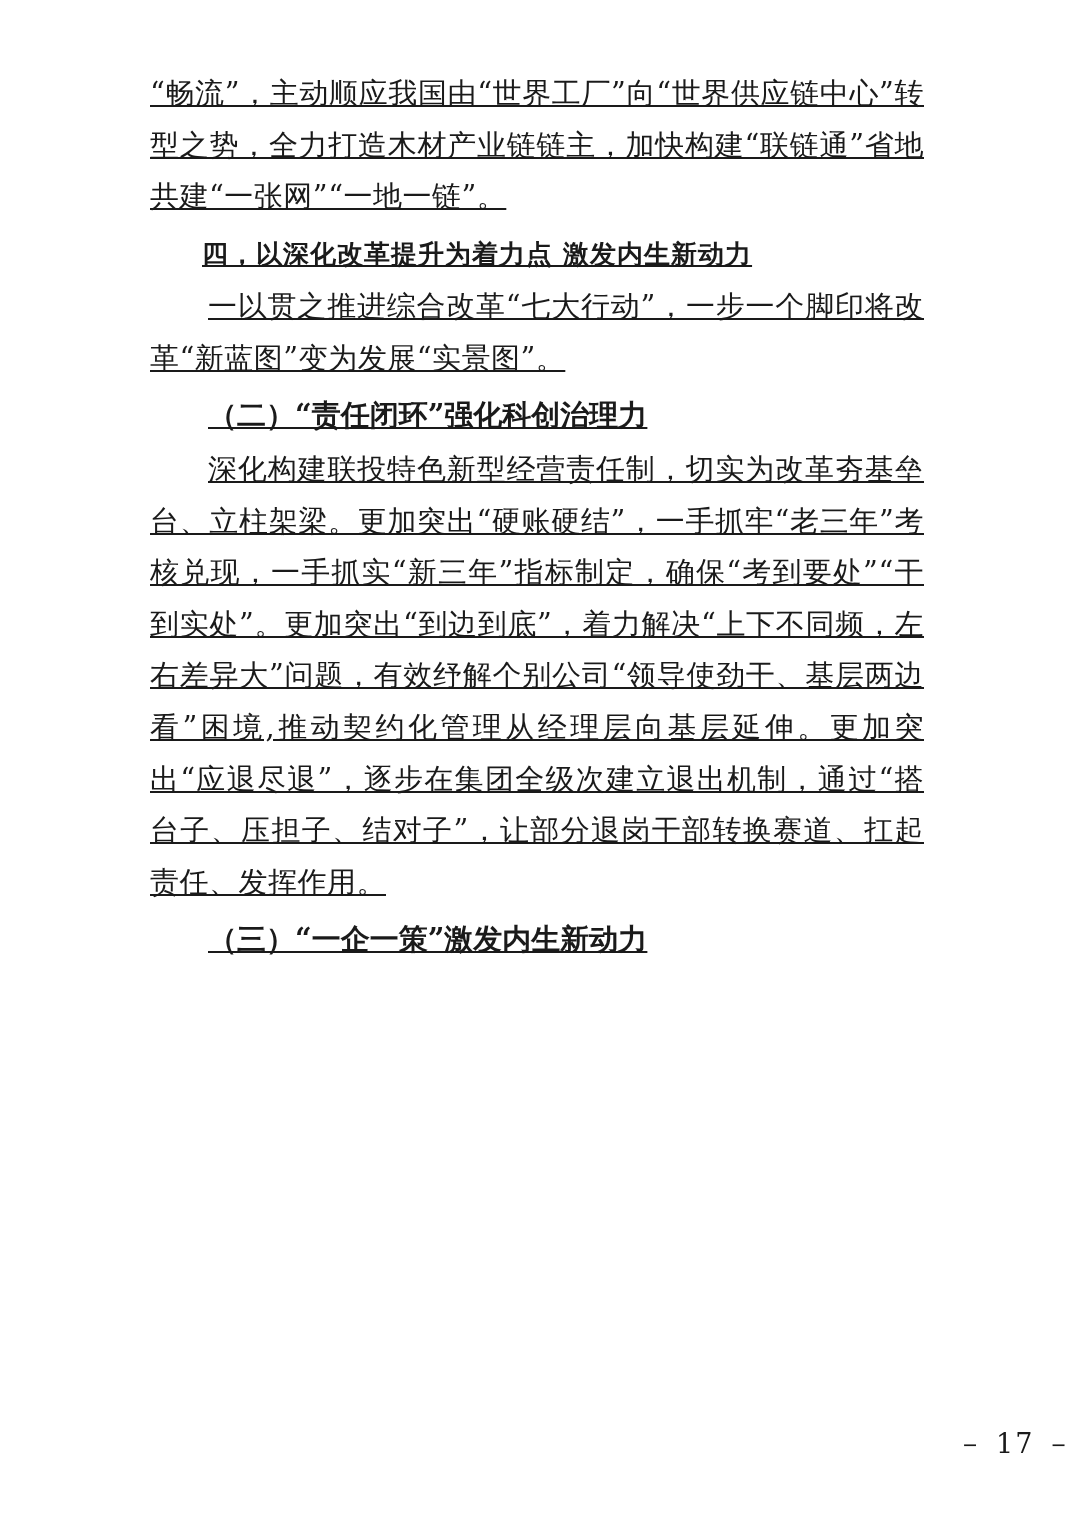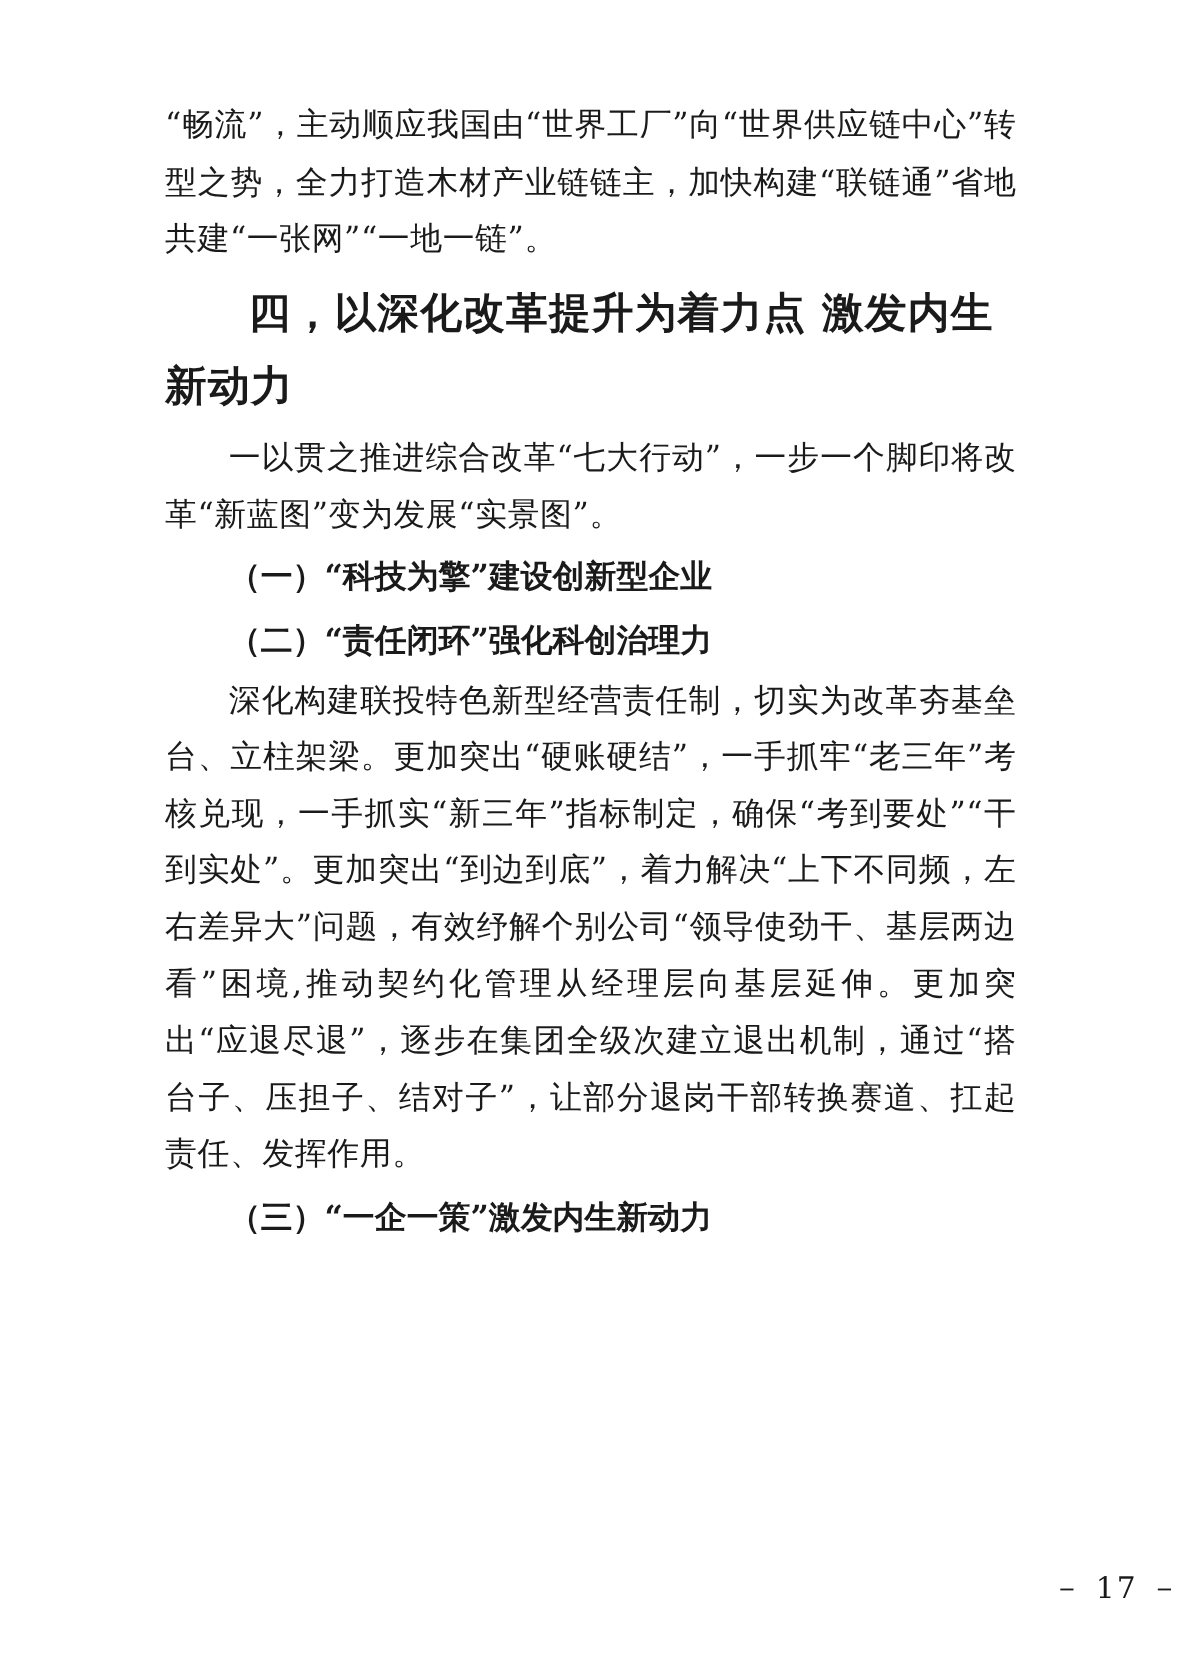--- a/index.html
+++ b/index.html
@@ -15,41 +15,42 @@
     position: relative;
     overflow: hidden;
   }
   .page {
     position: absolute;
     left: 0;
     top: 0;
     width: 1074px;
     height: 1520px;
     box-sizing: border-box;
-    padding: 88px 150px 0 150px;
+    padding: 68px 150px 0 150px;
+    text-decoration: underline;
   }
   .body-text {
     font-size: 29px;
     line-height: 1.78;
     text-align: justify;
     text-justify: inter-ideograph;
     letter-spacing: 0.5px;
     margin: 0;
   }
   .para {
     margin: 0 0 2px 0;
     text-indent: 2em;
   }
   .para.no-indent {
     text-indent: 0;
   }
   .heading {
     font-family: "DejaVu Sans", "Liberation Sans", sans-serif;
     font-weight: bold;
-    font-size: 38px;
+    font-size: 26px;
     line-height: 1.78;
     text-indent: 2em;
     margin: 8px 0 4px 0;
     letter-spacing: 1px;
   }
   .subheading {
     font-size: 29px;
     line-height: 1.78;
     text-indent: 2em;
     margin: 6px 0 2px 0;
@@ -71,21 +72,20 @@
 <body>
 
 <div class="page">
 
   <p class="body-text para no-indent">“畅流”，主动顺应我国由“世界工厂”向“世界供应链中心”转型之势，全力打造木材产业链链主，加快构建“联链通”省地共建“一张网”“一地一链”。</p>
 
   <h2 class="heading">四，以深化改革提升为着力点 激发内生新动力</h2>
 
   <p class="body-text para">一以贯之推进综合改革“七大行动”，一步一个脚印将改革“新蓝图”变为发展“实景图”。</p>
 
-  <h3 class="subheading">（一）“科技为擎”建设创新型企业</h3>
 
 
   <h3 class="subheading">（二）“责任闭环”强化科创治理力</h3>
 
   <p class="body-text para">深化构建联投特色新型经营责任制，切实为改革夯基垒台、立柱架梁。更加突出“硬账硬结”，一手抓牢“老三年”考核兑现，一手抓实“新三年”指标制定，确保“考到要处”“干到实处”。更加突出“到边到底”，着力解决“上下不同频，左右差异大”问题，有效纾解个别公司“领导使劲干、基层两边看”困境,推动契约化管理从经理层向基层延伸。更加突出“应退尽退”，逐步在集团全级次建立退出机制，通过“搭台子、压担子、结对子”，让部分退岗干部转换赛道、扛起责任、发挥作用。</p>
 
   <h3 class="subheading">（三）“一企一策”激发内生新动力</h3>
 
   <div class="page-number">－ 17 －</div>
 </div>

